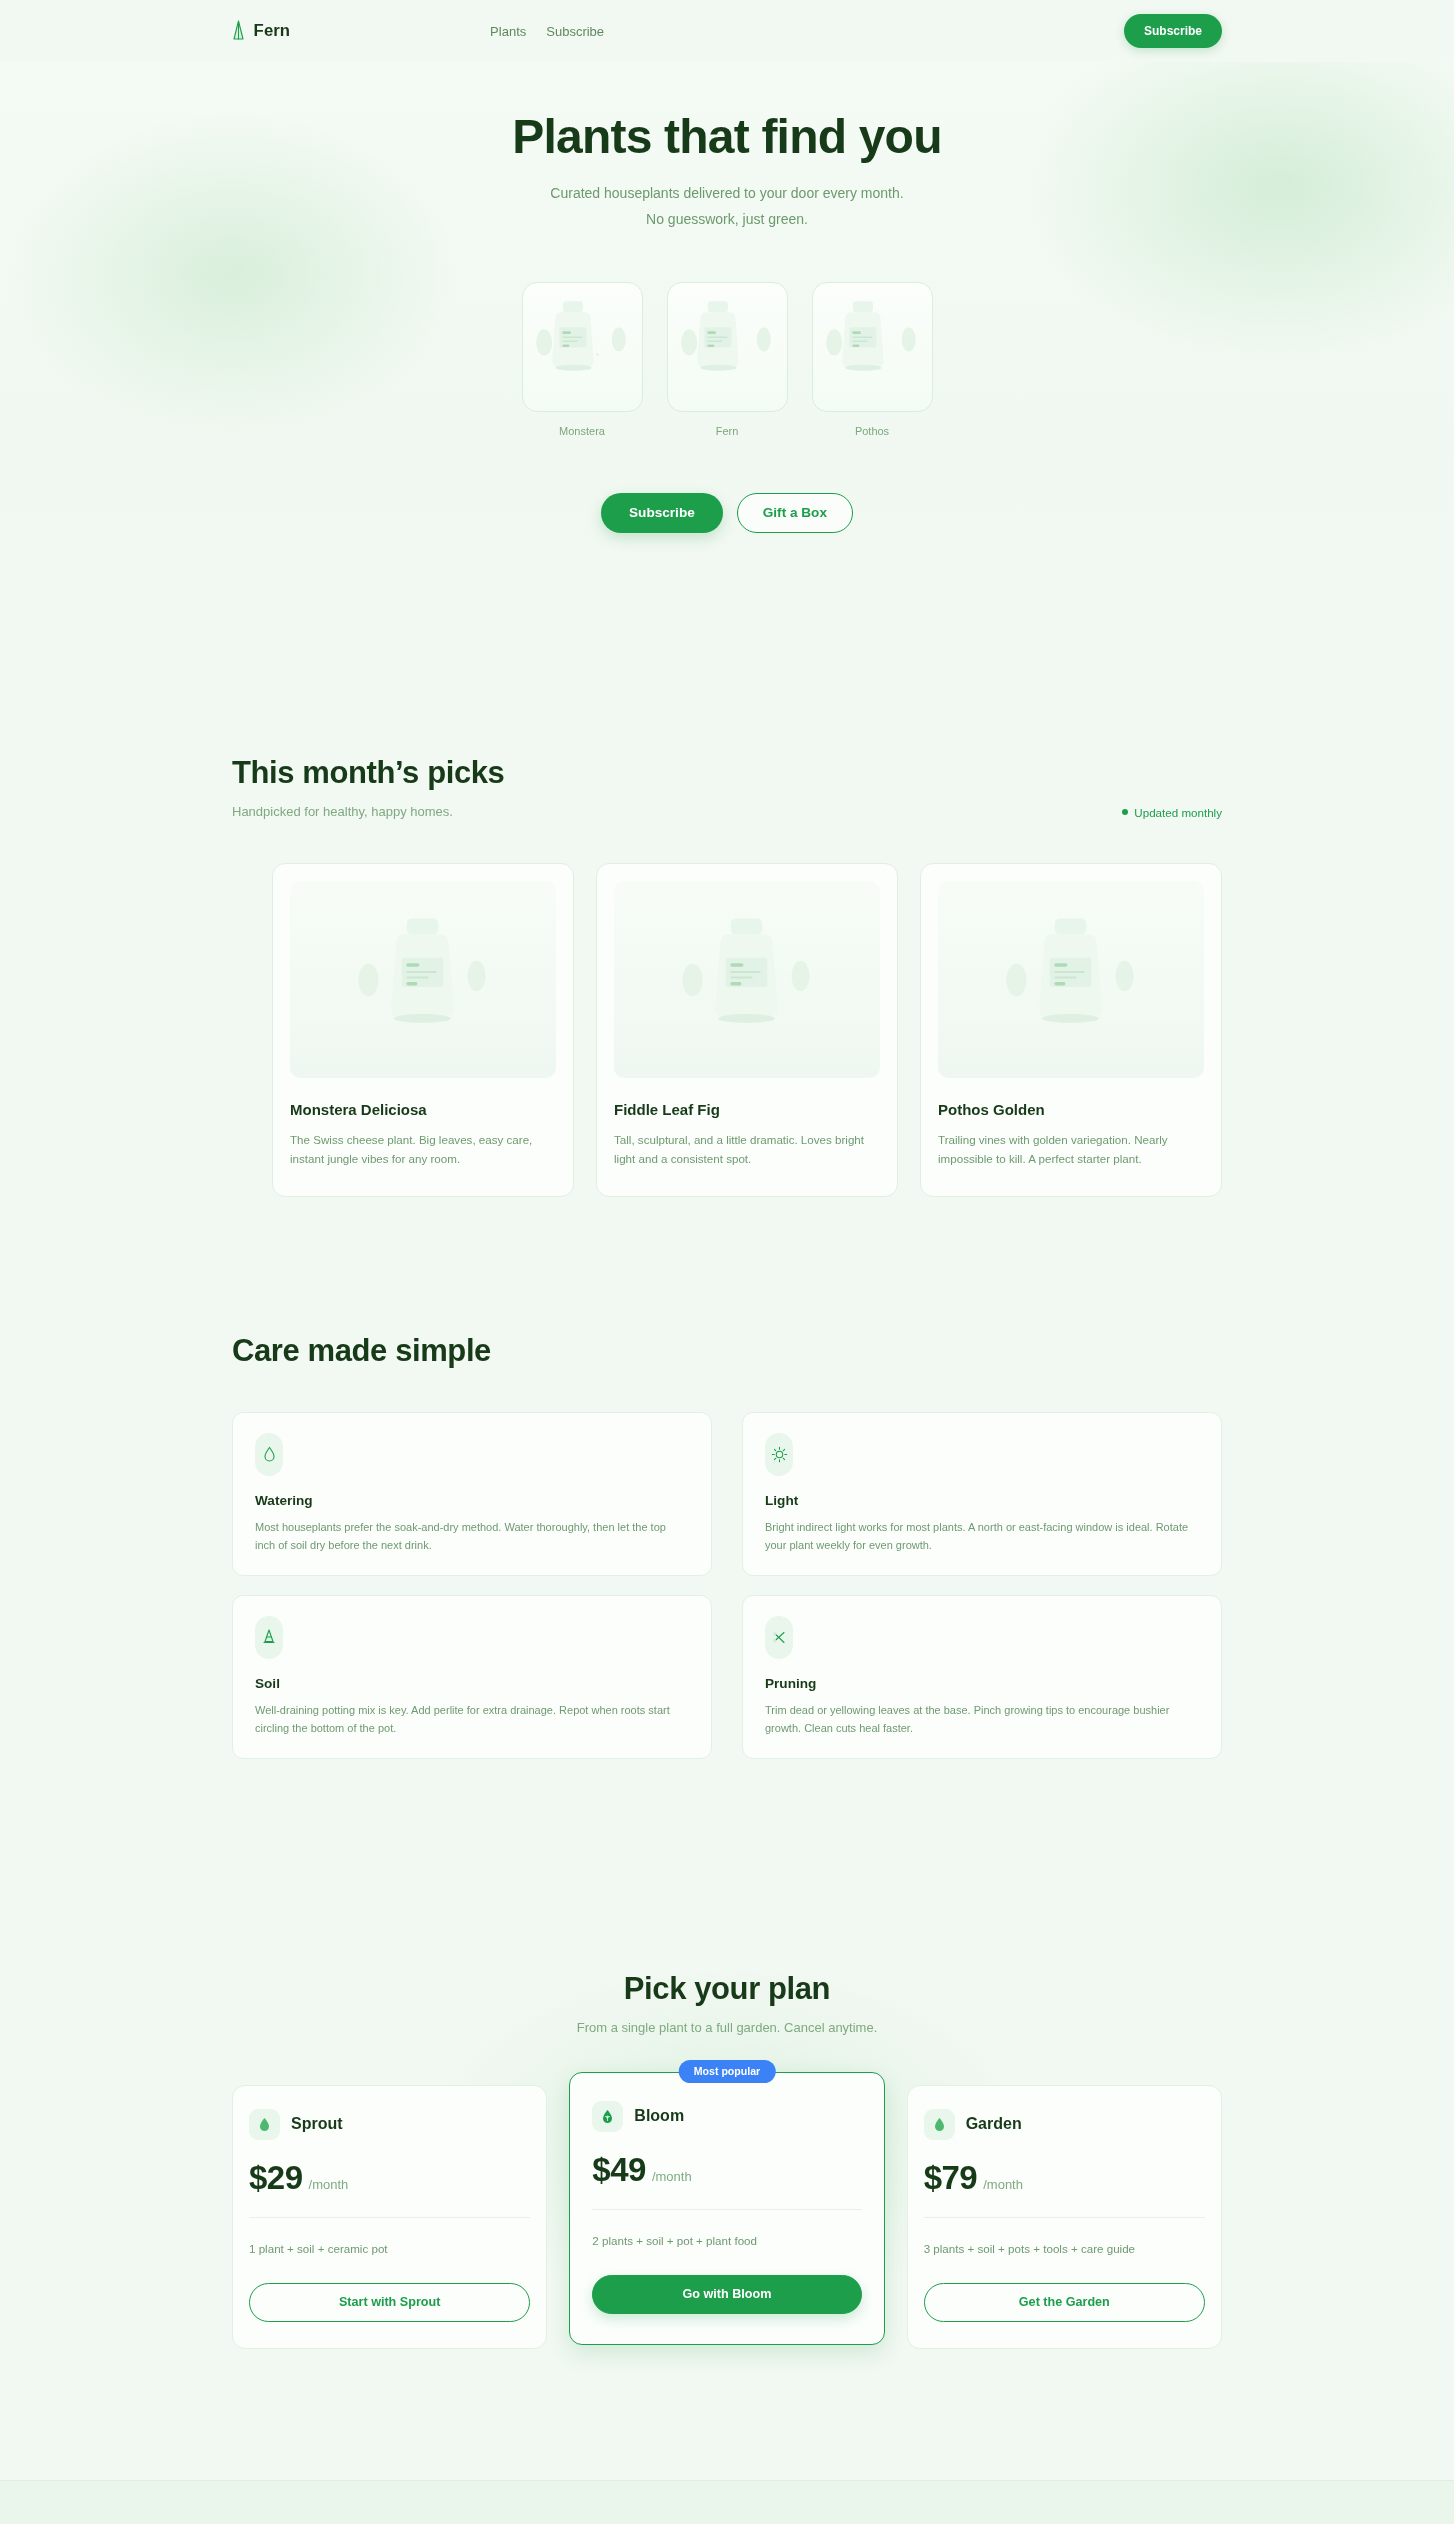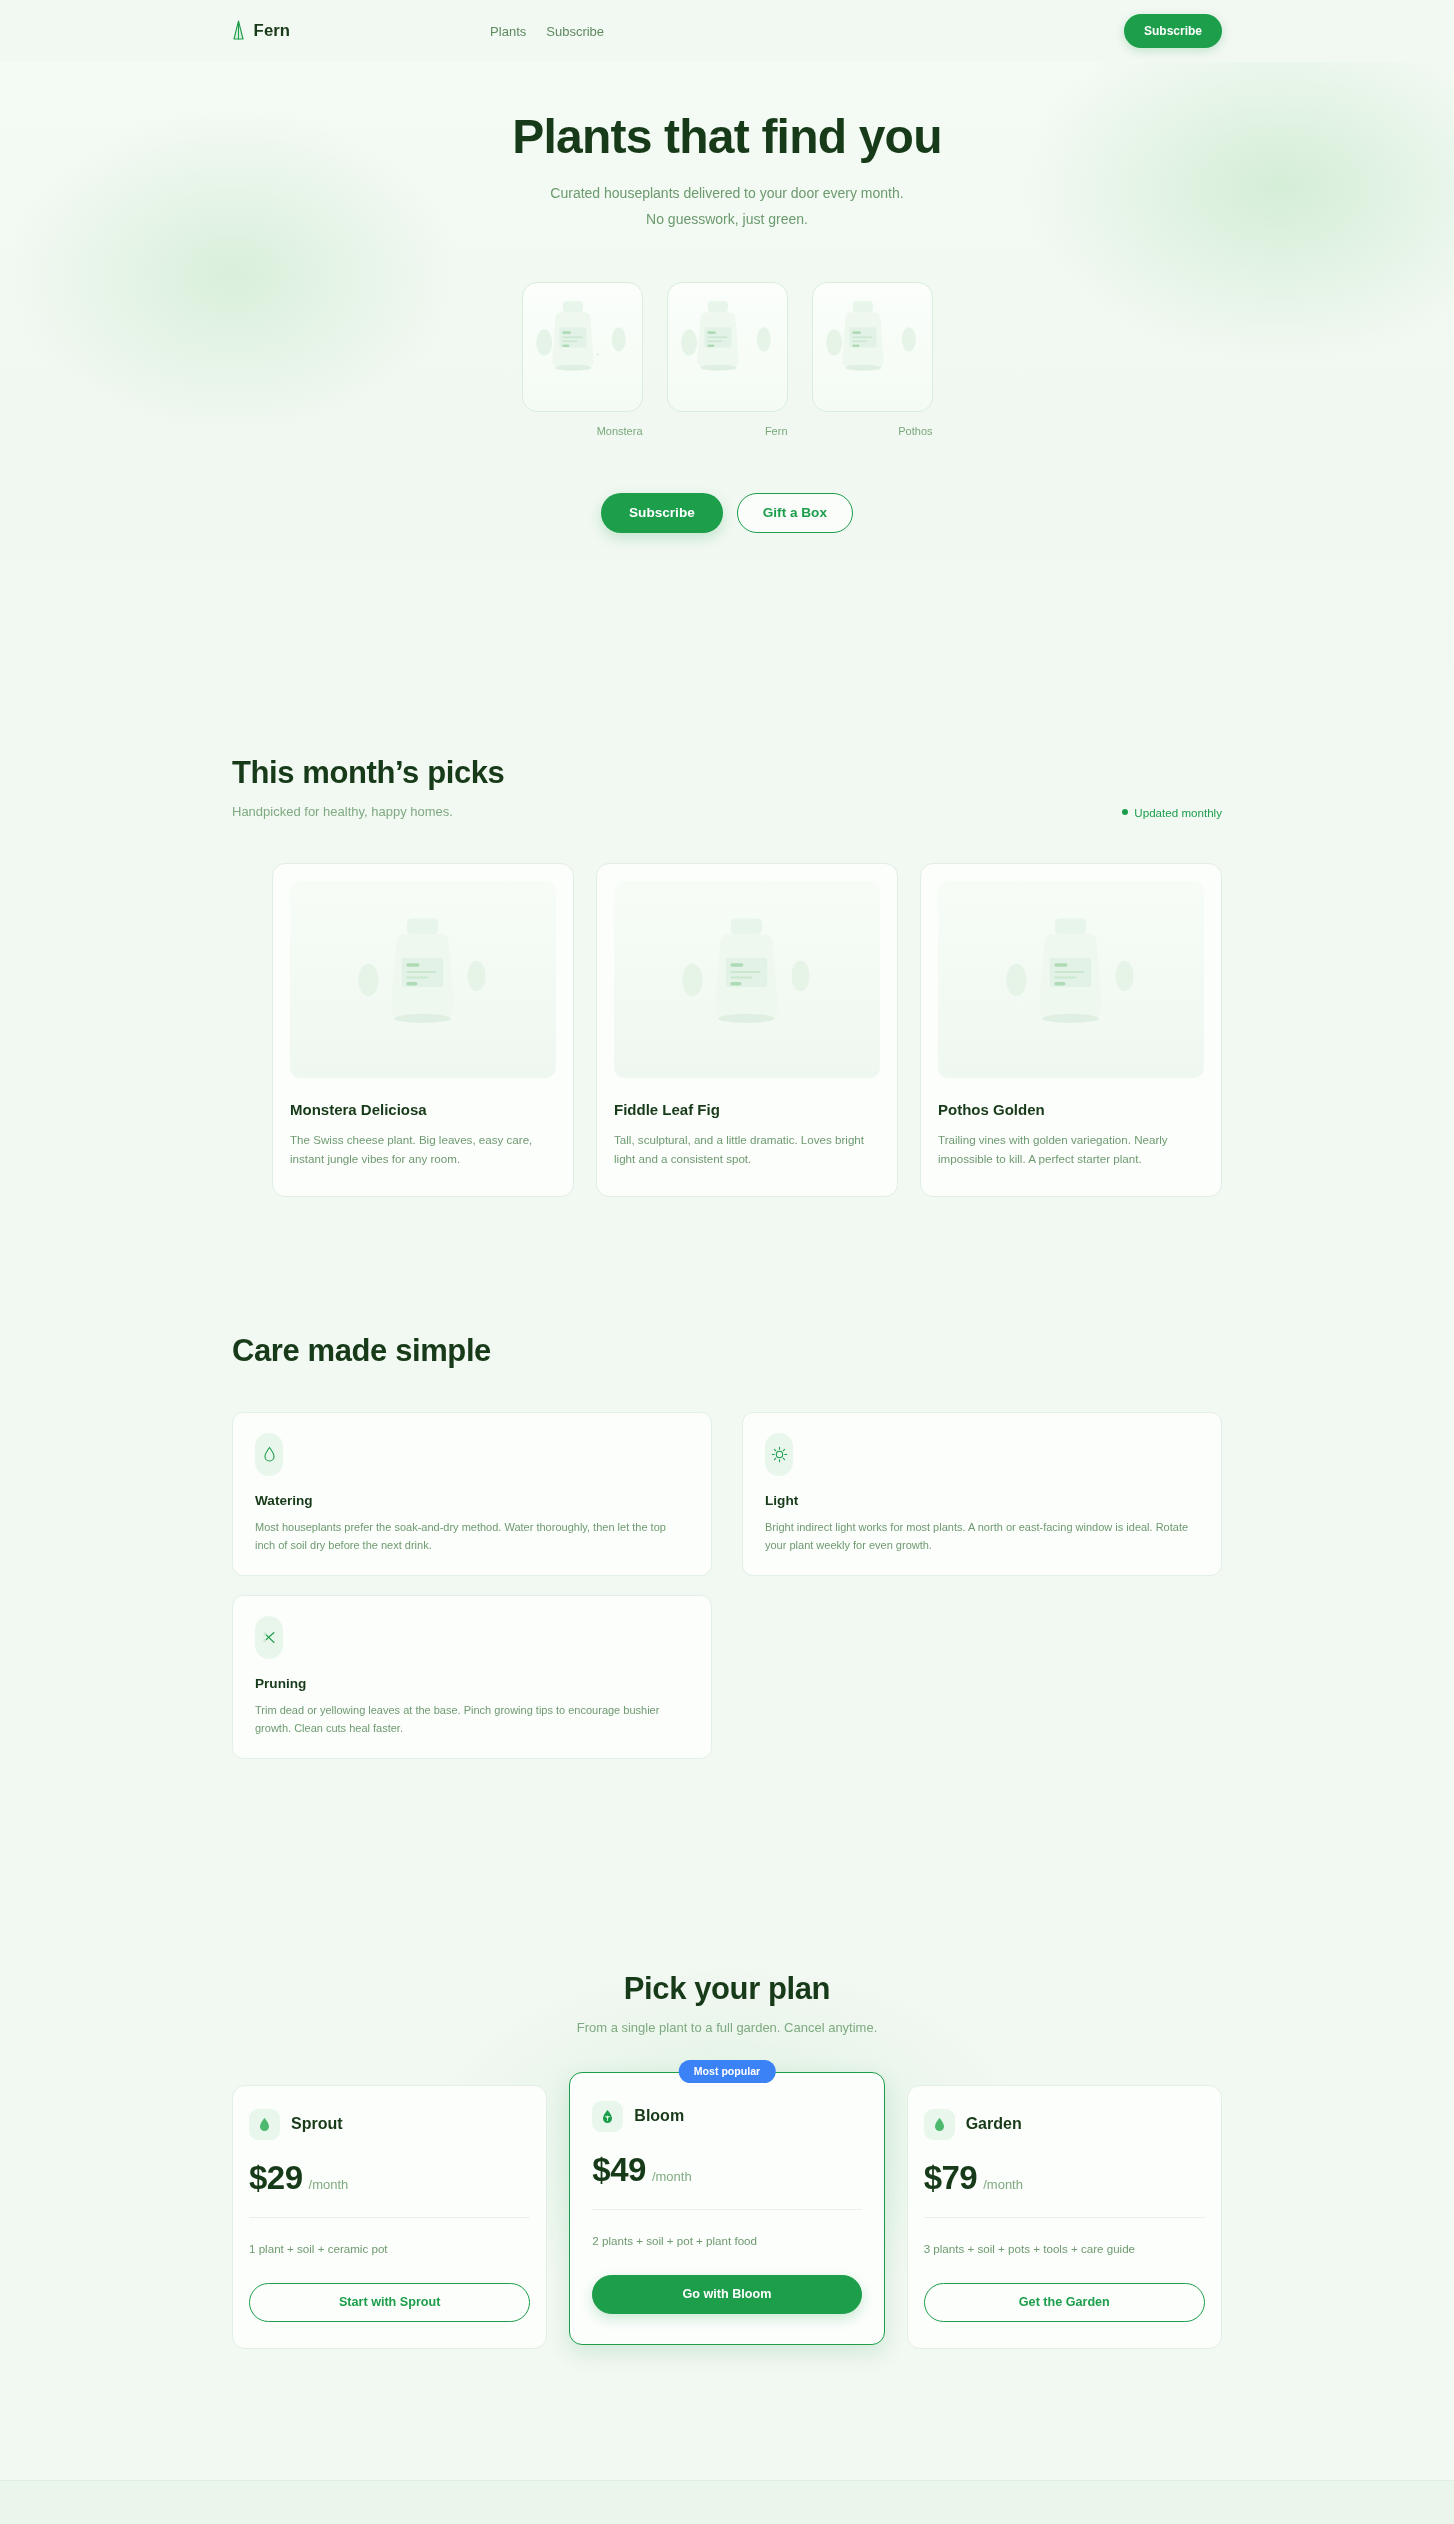--- a/index.html
+++ b/index.html
@@ -51,21 +51,21 @@
       linear-gradient(180deg,#f4faf4 0%, #f1f8f1 60%, #f2f8f2 100%);
   }
   .hero h1 {
     font-size: 48px;
     font-weight: 700;
     color: #173a18;
     letter-spacing: -0.8px;
     line-height: 1.05;
   }
   .hero-sub { margin-top: 20px; font-size: 14px; color: #6b9a6d; line-height: 1.65; }
-  .hero-cards { display: flex; justify-content: center; gap: 24px; margin-top: 50px; text-align: right; }
+  .hero-cards { display: flex; justify-content: center; gap: 24px; margin-top: 50px; }
   .hero-card-wrap { width: 121px; }
   .plant-thumb {
     width: 121px; height: 130px;
     border-radius: 15px;
     background: linear-gradient(180deg,#fbfefb,#f4fbf4);
     border: 1px solid #d9eedd;
     overflow: hidden;
     position: relative;
   }
   .hero-card-label { margin-top: 13px; font-size: 11px; color: #7aa87c; }
@@ -352,20 +352,33 @@
             <circle cx="17" cy="17" r="6.4"></circle>
             <path d="M17 2.5v4M17 27.5v4M2.5 17h4M27.5 17h4M6.8 6.8l2.8 2.8M24.4 24.4l2.8 2.8M27.2 6.8l-2.8 2.8M9.6 24.4l-2.8 2.8"></path>
           </svg>
         </span>
         <div>
           <div class="care-title">Light</div>
           <p class="care-desc">Bright indirect light works for most plants. A north or east-facing window is ideal. Rotate your plant weekly for even growth.</p>
         </div>
       </div>
 
+      <div class="care-card">
+        <span class="care-ico">
+          <svg width="14" height="18" viewBox="0 0 28 36">
+              <path d="M14 4 L22 27 H6 Z" fill="#dff0e3" stroke="#1c9e4b" stroke-width="2.2" stroke-linejoin="round"></path>
+              <path d="M9 18 h10" stroke="#1c9e4b" stroke-width="2.2" stroke-linecap="round"></path>
+              <path d="M4 29 h20" stroke="#1c9e4b" stroke-width="2.4" stroke-linecap="round"></path>
+            </svg>
+        </span>
+        <div>
+          <div class="care-title">Soil</div>
+          <p class="care-desc">Well-draining potting mix is key. Add perlite for extra drainage. Repot when roots start circling the bottom of the pot.</p>
+        </div>
+      </div>
 
       <div class="care-card">
         <span class="care-ico">
           <svg width="16" height="16" viewBox="0 0 32 32" stroke="#1c9e4b" stroke-width="2.1" fill="none" stroke-linecap="round">
             <circle cx="8" cy="10" r="3.4" fill="#cfe9d5" stroke="none"></circle>
             <circle cx="8" cy="23" r="3.4" fill="#cfe9d5" stroke="none"></circle>
             <path d="M10.6 12 L26 27"></path>
               <path d="M26 7 L10.6 21"></path>
           </svg>
         </span>

